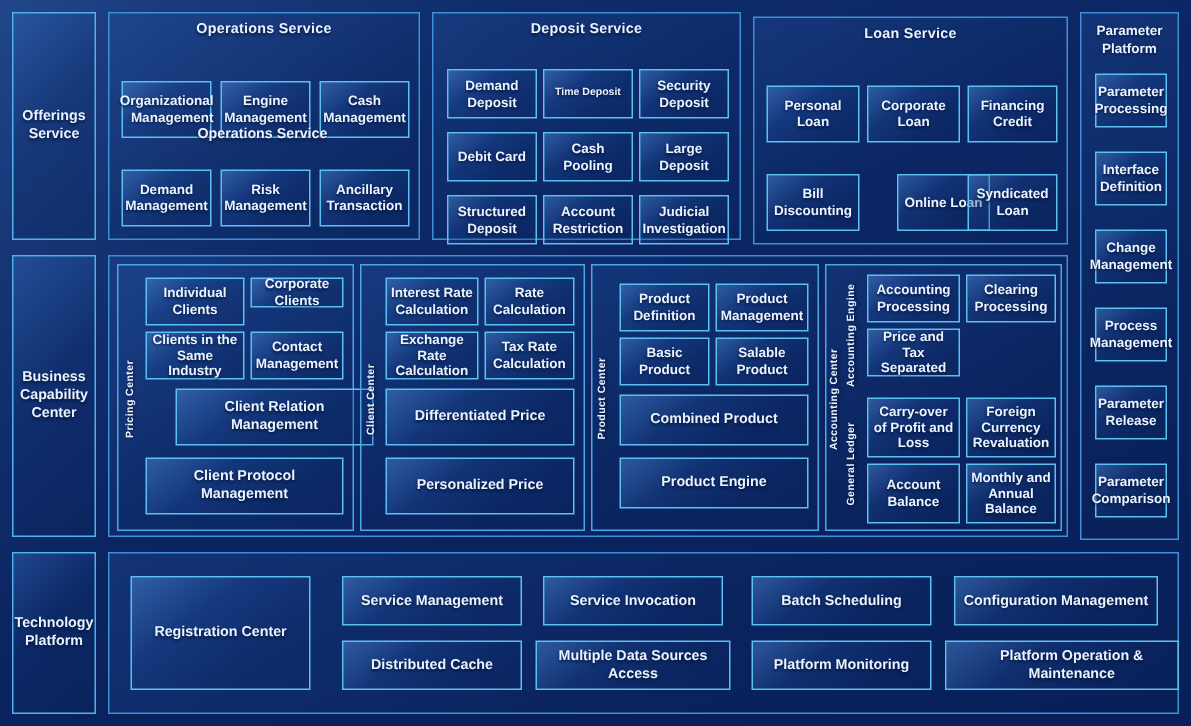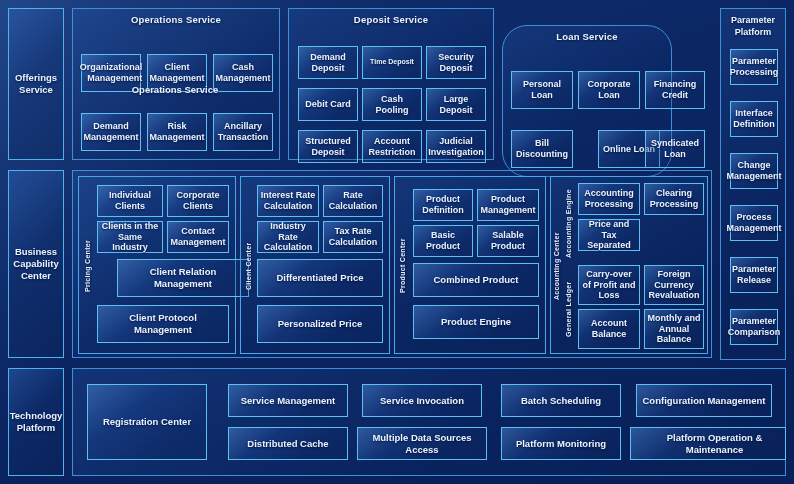--- a/index.html
+++ b/index.html
@@ -73,21 +73,21 @@
 
 <div id="stage">
 
   <div class="rowlabel" style="left:8px;top:8px;width:56px;height:152px;">
     <span>Offerings Service</span>
   </div>
 
   <div class="panel" style="left:72px;top:8px;width:208px;height:152px;">
     <div class="ptitle">Operations Service</div>
     <div class="cell" style="left:8px;top:45px;width:60px;height:38px;text-align:right;">Organizational Management</div>
-    <div class="cell" style="left:74px;top:45px;width:60px;height:38px;">Client Management</div>
+    <div class="cell" style="left:74px;top:45px;width:60px;height:38px;">Engine Management</div>
     <div class="cell" style="left:140px;top:45px;width:60px;height:38px;">Cash Management</div>
     <div class="cell" style="left:8px;top:104px;width:60px;height:38px;">Demand Management</div>
     <div class="cell" style="left:74px;top:104px;width:60px;height:38px;">Risk Management</div>
     <div class="cell" style="left:140px;top:104px;width:60px;height:38px;">Ancillary Transaction</div>
   </div>
 
   <div class="floattitle" style="left:120px;top:84px;width:110px;">Operations Service</div>
 
   <div class="panel" style="left:288px;top:8px;width:206px;height:152px;">
     <div class="ptitle">Deposit Service</div>
@@ -95,21 +95,21 @@
     <div class="cell small" style="left:73px;top:37px;width:60px;height:33px;">Time Deposit</div>
     <div class="cell" style="left:137px;top:37px;width:60px;height:33px;">Security Deposit</div>
     <div class="cell" style="left:9px;top:79px;width:60px;height:33px;">Debit Card</div>
     <div class="cell" style="left:73px;top:79px;width:60px;height:33px;">Cash Pooling</div>
     <div class="cell" style="left:137px;top:79px;width:60px;height:33px;">Large Deposit</div>
     <div class="cell" style="left:9px;top:121px;width:60px;height:33px;">Structured Deposit</div>
     <div class="cell" style="left:73px;top:121px;width:60px;height:33px;">Account Restriction</div>
     <div class="cell" style="left:137px;top:121px;width:60px;height:33px;">Judicial Investigation</div>
   </div>
 
-  <div class="panel" style="left:502px;top:25px;width:170px;height:152px;border-radius:25px;">
+  <div class="panel" style="left:502px;top:11px;width:210px;height:152px;">
     <div class="ptitle">Loan Service</div>
     <div class="cell" style="left:8px;top:45px;width:62px;height:38px;">Personal Loan</div>
     <div class="cell" style="left:75px;top:45px;width:62px;height:38px;">Corporate Loan</div>
     <div class="cell" style="left:142px;top:45px;width:60px;height:38px;">Financing Credit</div>
     <div class="cell" style="left:8px;top:104px;width:62px;height:38px;">Bill Discounting</div>
     <div class="cell" style="left:75px;top:104px;width:62px;height:38px;margin-left:20px;">Online Loan</div>
     <div class="cell" style="left:142px;top:104px;width:60px;height:38px;">Syndicated Loan</div>
   </div>
 
   <div class="sidecol" style="left:720px;top:8px;width:66px;height:352px;">
@@ -124,32 +124,32 @@
 
   <div class="rowlabel" style="left:8px;top:170px;width:56px;height:188px;">
     <span>Business Capability Center</span>
   </div>
 
   <div class="panel" style="left:72px;top:170px;width:640px;height:188px;">
 
     <div class="subpanel" style="left:5px;top:5px;width:158px;height:178px;">
       <div class="vlabel" style="left:2px;top:28px;width:12px;height:122px;">Pricing Center</div>
       <div class="cell" style="left:18px;top:8px;width:66px;height:32px;">Individual Clients</div>
-      <div class="cell" style="left:88px;top:8px;width:62px;height:32px;">Corporate Clients</div>
+      <div class="cell" style="left:88px;top:8px;width:62px;height:20px;">Corporate Clients</div>
       <div class="cell" style="left:18px;top:44px;width:66px;height:32px;">Clients in the Same Industry</div>
       <div class="cell" style="left:88px;top:44px;width:62px;height:32px;">Contact Management</div>
       <div class="cell wide" style="left:18px;top:82px;width:132px;height:38px;margin-left:20px;">Client Relation Management</div>
       <div class="cell wide" style="left:18px;top:128px;width:132px;height:38px;">Client Protocol Management</div>
     </div>
 
     <div class="subpanel" style="left:167px;top:5px;width:150px;height:178px;">
       <div class="vlabel" style="left:1px;top:28px;width:12px;height:122px;">Client Center</div>
       <div class="cell" style="left:16px;top:8px;width:62px;height:32px;">Interest Rate Calculation</div>
       <div class="cell" style="left:82px;top:8px;width:60px;height:32px;">Rate Calculation</div>
-      <div class="cell" style="left:16px;top:44px;width:62px;height:32px;">Industry Rate Calculation</div>
+      <div class="cell" style="left:16px;top:44px;width:62px;height:32px;">Exchange Rate Calculation</div>
       <div class="cell" style="left:82px;top:44px;width:60px;height:32px;">Tax Rate Calculation</div>
       <div class="cell wide" style="left:16px;top:82px;width:126px;height:38px;">Differentiated Price</div>
       <div class="cell wide" style="left:16px;top:128px;width:126px;height:38px;">Personalized Price</div>
     </div>
 
     <div class="subpanel" style="left:321px;top:5px;width:152px;height:178px;">
       <div class="vlabel" style="left:1px;top:28px;width:12px;height:122px;">Product Center</div>
       <div class="cell" style="left:18px;top:12px;width:60px;height:32px;">Product Definition</div>
       <div class="cell" style="left:82px;top:12px;width:62px;height:32px;">Product Management</div>
       <div class="cell" style="left:18px;top:48px;width:60px;height:32px;">Basic Product</div>

